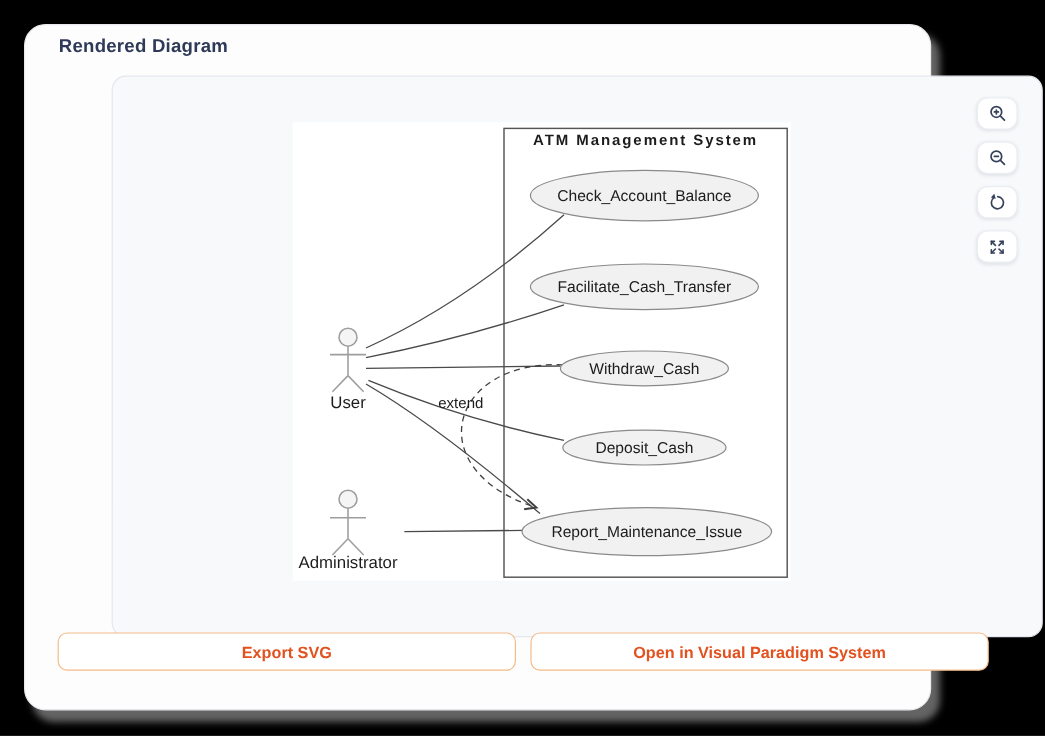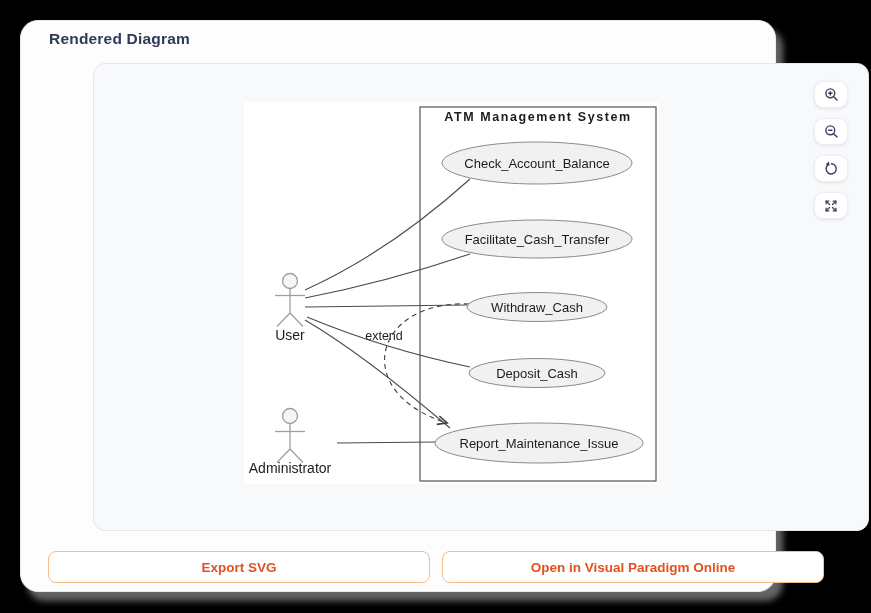--- a/index.html
+++ b/index.html
@@ -29,21 +29,21 @@
     position:absolute; top:17px; right:20px; display:flex;
     flex-direction:column; gap:10px;
   }
   .ctrl-btn {
     width:34px; height:27px; background:#fff; border:1px solid #eceef3;
     border-radius:9px; display:flex; align-items:center; justify-content:center;
     box-shadow:0 1px 3px rgba(25,35,60,0.10); cursor:pointer; padding:0;
   }
   .ctrl-btn svg { display:block; }
   .footer {
-    position:absolute; left:27px; top:530px; width:776px; display:flex; gap:12px;
+    position:absolute; left:27px; top:506px; width:776px; display:flex; gap:12px;
   }
   .footer button {
     flex:1; height:32px; background:#fff; border:1px solid #f4bc88;
     border-radius:8px; color:#e2511e; font-weight:700; font-size:13.5px;
     font-family:"Liberation Sans", sans-serif; cursor:pointer;
   }
   svg text {
     font-family:"Liberation Sans", sans-serif; fill:#1c1c1c;
   }
   .uc-label { font-size:13px; }
@@ -159,17 +159,17 @@
               <polyline points="5.5,15 5.5,18.5 9,18.5"></polyline>
             <line x1="14" y1="14" x2="18.5" y2="18.5"></line>
               <polyline points="15,18.5 18.5,18.5 18.5,15"></polyline>
           </svg>
         </button>
       </div>
     </div>
 
     <div class="footer">
       <button>Export SVG</button>
-      <button>Open in Visual Paradigm Online</button>
+      <button>Open in Visual Paradigm System</button>
     </div>
 
   </div>
 </div>
 
 </body></html>

